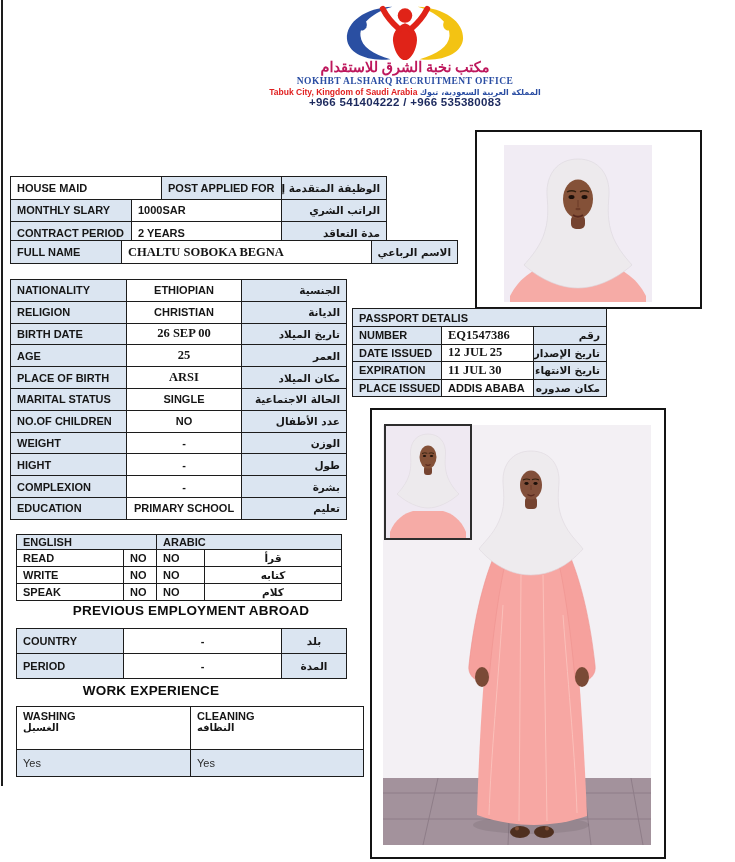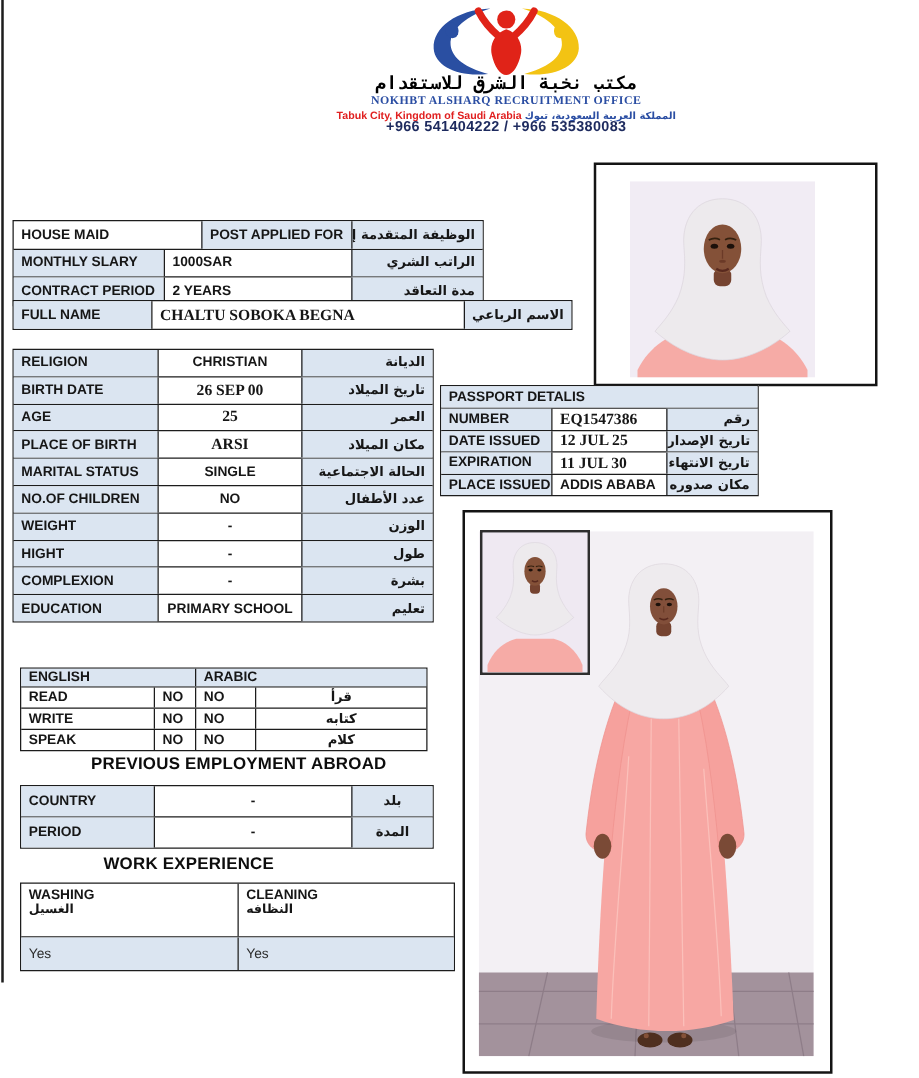--- a/index.html
+++ b/index.html
@@ -5,22 +5,22 @@
   html,body { margin:0; padding:0; background:#fff; }
   .page { position:relative; width:735px; height:862px; background:#ffffff;
           font-family:"Liberation Sans",sans-serif; overflow:hidden; }
 
   
   .page-edge { position:absolute; left:1px; top:0; width:2px; height:786px; background:#1d1d1d; }
 
   
   .hdr { position:absolute; left:255px; top:0; width:300px; text-align:center; }
   .logo { position:absolute; left:75px; top:3px; width:150px; height:60px; }
-  .hdr-ar   { position:absolute; left:0; top:59px; width:300px; font-family:Liberation Mono, monospace;
-              font-weight:bold; font-size:14.5px; color:#000000; direction:rtl; }
+  .hdr-ar   { position:absolute; left:0; top:59px; width:300px; font-family:Liberation Serif, serif;
+              font-weight:bold; font-size:14.5px; color:#be185d; direction:rtl; }
   .hdr-en   { position:absolute; left:0; top:76px; width:300px; font-family:"Liberation Serif",serif;
               font-weight:bold; font-size:9.5px; letter-spacing:0.4px; color:#2b4ea3; }
   .hdr-city { position:absolute; left:-20px; top:87px; width:340px; font-size:8.5px; white-space:nowrap; }
   .city-en  { color:#e02020; font-weight:bold; }
   .city-ar  { color:#2b4ea3; font-family:"DejaVu Sans",sans-serif; font-weight:bold; font-size:8px; }
   .hdr-tel  { position:absolute; left:0; top:96px; width:300px; font-weight:bold;
               font-size:11.5px; color:#1d2a5e; letter-spacing:0.3px; }
 
   
   .t { position:absolute; border:1px solid #1c1c1c; background:#fff; }
@@ -131,20 +131,25 @@
     <div class="trow">
       <div class="cell shade" style="width:110px">FULL NAME</div>
       <div class="cell serif" style="width:250px">CHALTU SOBOKA BEGNA</div>
       <div class="cell shade ar" style="width:86px">الاسم الرباعي</div>
     </div>
   </div>
 
 
   <div class="t t-personal">
     <div class="trow">
+      <div class="cell shade" style="width:115px">NATIONALITY</div>
+      <div class="cell cc" style="width:115px">ETHIOPIAN</div>
+      <div class="cell shade ar" style="width:105px">الجنسية</div>
+    </div>
+    <div class="trow">
       <div class="cell shade" style="width:115px">RELIGION</div>
       <div class="cell cc" style="width:115px">CHRISTIAN</div>
       <div class="cell shade ar" style="width:105px">الديانة</div>
     </div>
     <div class="trow">
       <div class="cell shade" style="width:115px">BIRTH DATE</div>
       <div class="cell cc serif" style="width:115px">26 SEP 00</div>
       <div class="cell shade ar" style="width:105px">تاريخ الميلاد</div>
     </div>
     <div class="trow">

